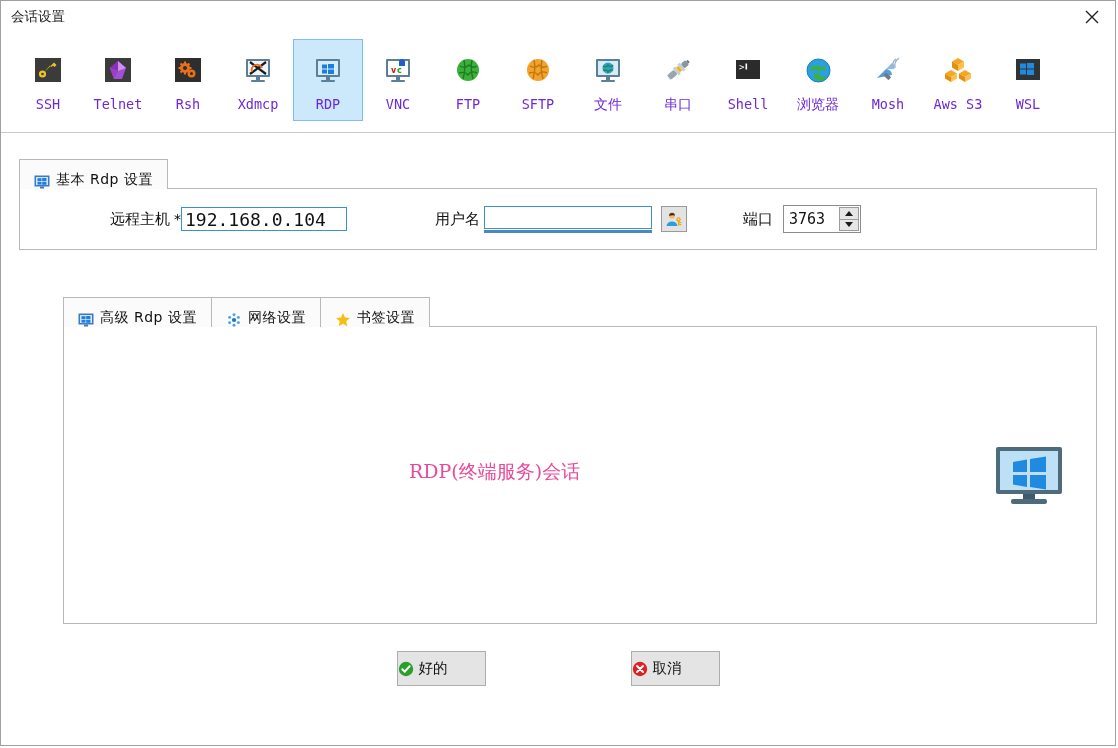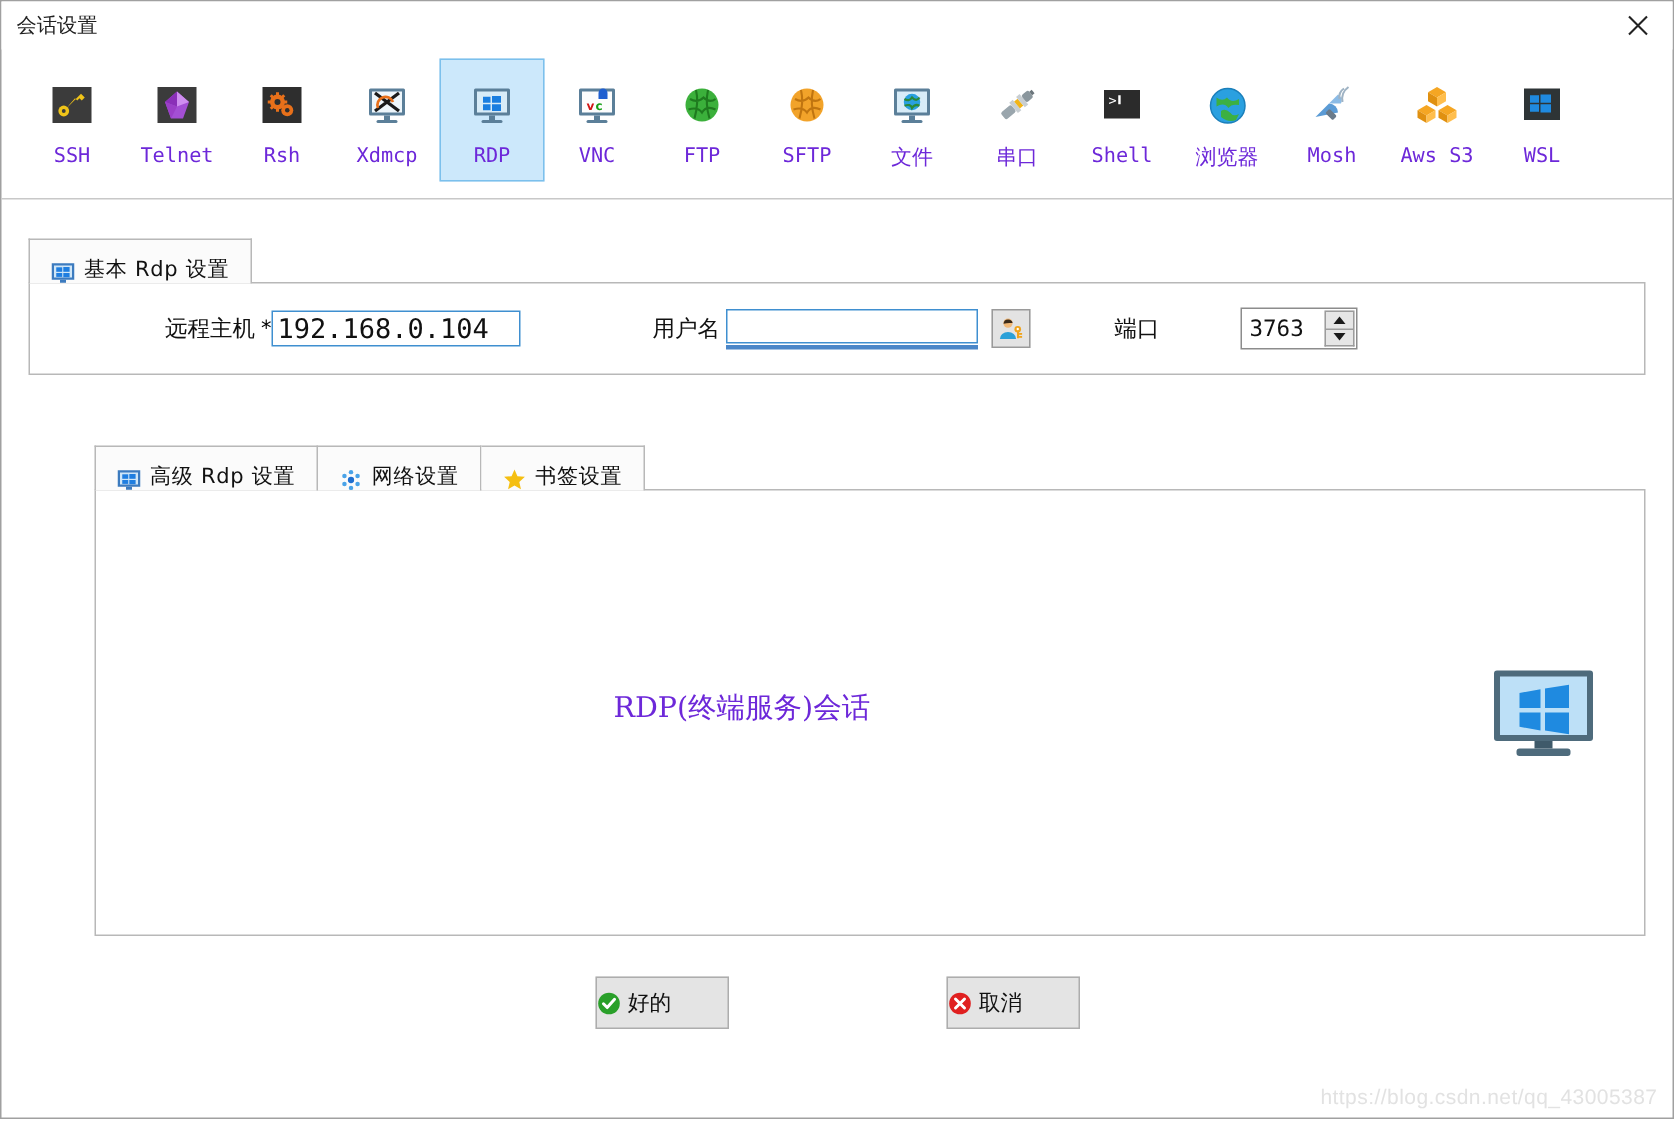--- a/index.html
+++ b/index.html
@@ -185,21 +185,21 @@
     width: 26px;
     height: 26px;
     background: #e3e3e3;
     border: 1px solid #9a9a9a;
     display: flex;
     align-items: center;
     justify-content: center;
     cursor: pointer;
     box-sizing: border-box;
   }
-  .port-wrap { margin-left: 56px; display: flex; align-items: center; gap: 44px; }
+  .port-wrap { margin-left: 56px; display: flex; align-items: center; }
   .spinner {
     display: flex;
     border: 1px solid #8c8c8c;
     height: 28px;
     box-sizing: border-box;
     background: #fff;
     align-items: stretch;
   }
   .spinner .sval {
     width: 50px;
@@ -239,21 +239,21 @@
   .adv-panel {
     height: 298px;
     position: relative;
   }
   .rdp-caption {
     position: absolute;
     left: 345px;
     top: 132px;
     font-family: "DejaVu Serif", serif;
     font-size: 19px;
-    color: #6d28d9;
+    color: #ec4899;
     white-space: nowrap;
     text-align: center;
   }
   .rdp-monitor {
     position: absolute;
     left: 930px;
     top: 118px;
   }
 
   
@@ -664,15 +664,14 @@
       <span>
         <svg width="16" height="16" viewBox="0 0 16 16" style="display:block">
           <circle cx="8" cy="8" r="7.2" fill="#e02020"></circle>
           <path d="M5,5 L11,11 M11,5 L5,11" stroke="#ffffff" stroke-width="2" fill="none" stroke-linecap="round"></path>
         </svg>
       </span>
       <span>取消</span>
     </div>
   </div>
 
-  <div class="watermark">https://blog.csdn.net/qq_43005387</div>
 
 </div>
 
 </body></html>

